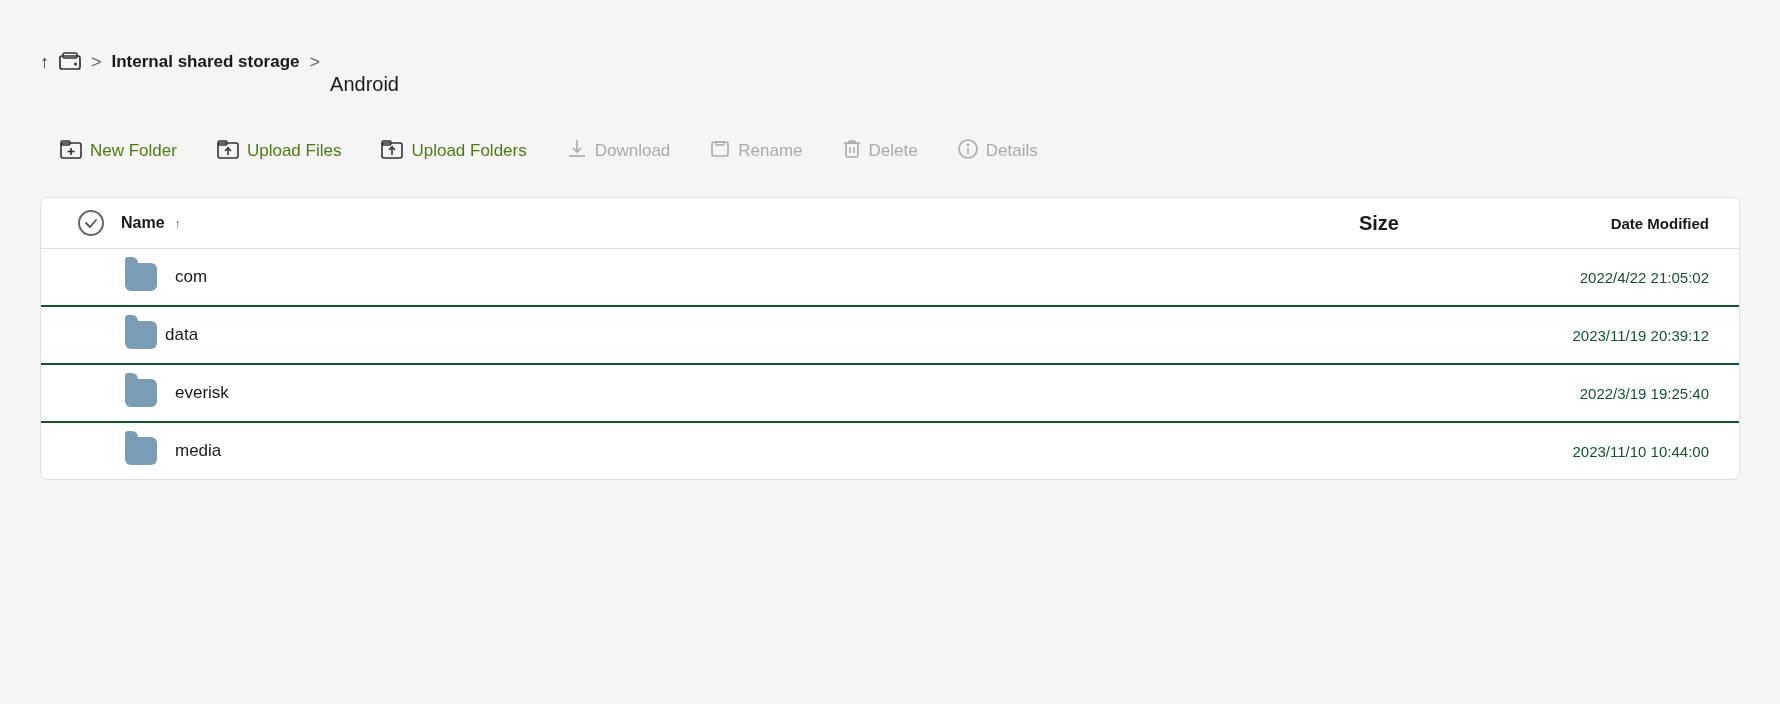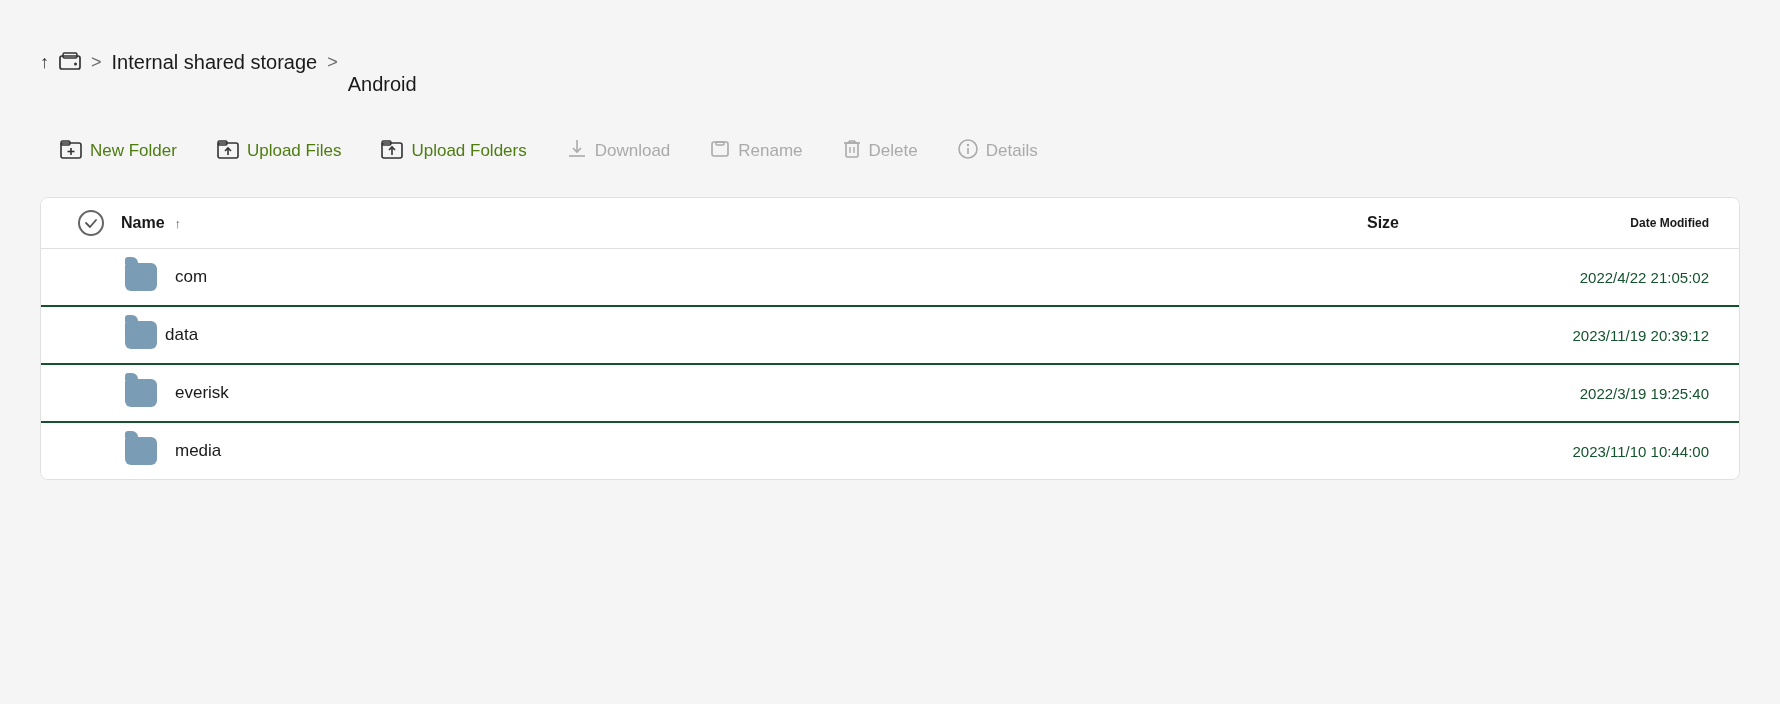--- a/index.html
+++ b/index.html
@@ -43,22 +43,22 @@
       color: #333;
     }
 
     .breadcrumb-separator {
       color: #666;
       font-size: 18px;
     }
 
     .breadcrumb-link {
       color: #1a1a1a;
-      font-size: 20px;
-      font-weight: 400;
+      font-size: 17px;
+      font-weight: 700;
     }
 
     .breadcrumb-current {
       color: #1a1a1a;
       font-size: 20px;
       font-weight: 400;
       margin-top: 45px;
     }
 
     
@@ -142,29 +142,29 @@
       font-weight: 600;
       color: #1a1a1a;
     }
 
     .sort-icon {
       font-size: 13px;
       color: #555;
     }
 
     .header-size {
-      font-size: 16px;
+      font-size: 20px;
       font-weight: 600;
       color: #1a1a1a;
       text-align: right;
       padding-right: 40px;
     }
 
     .header-date {
-      font-size: 12px;
+      font-size: 15px;
       font-weight: 600;
       color: #1a1a1a;
       text-align: right;
       padding-right: 10px;
     }
 
     
     .file-row {
       display: grid;
       grid-template-columns: 60px 1fr 180px 280px;

